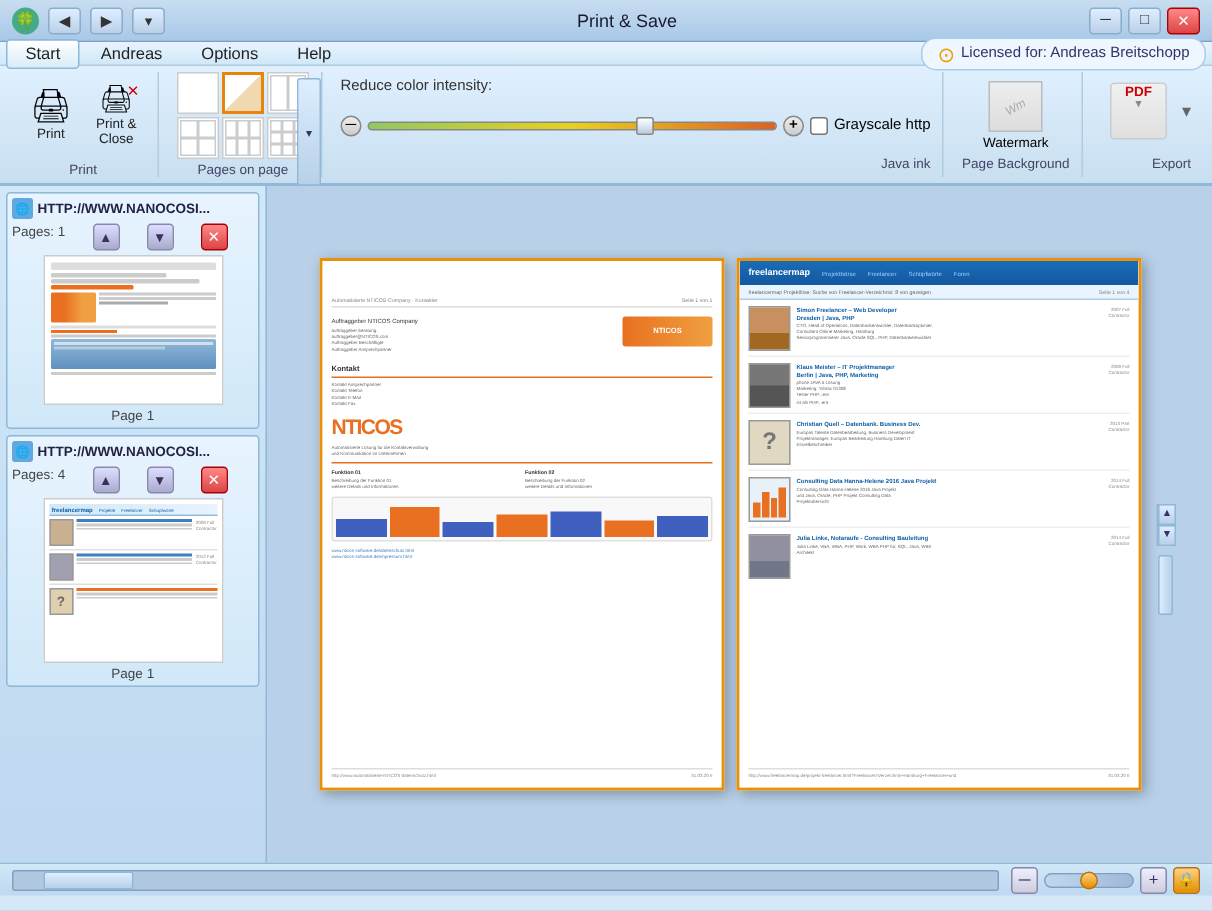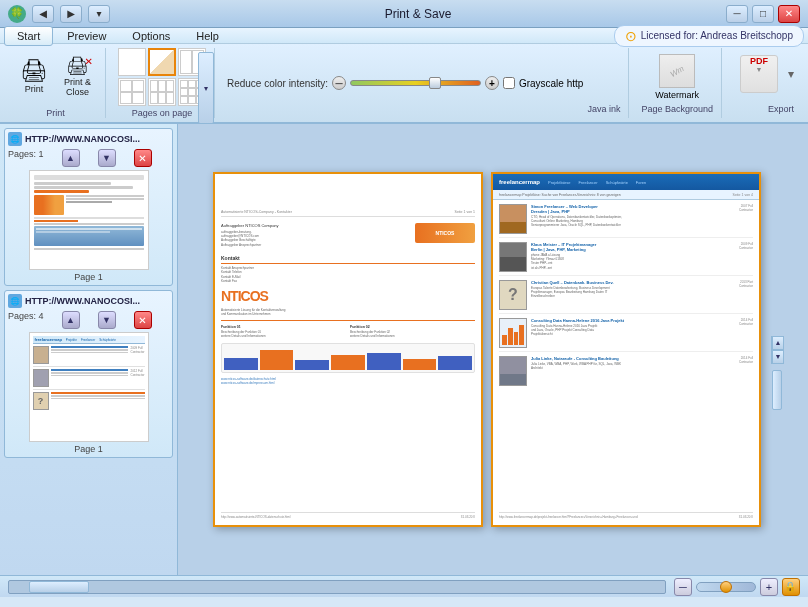--- a/index.html
+++ b/index.html
@@ -119,21 +119,21 @@
       display: flex;
       align-items: center;
       justify-content: center;
       cursor: pointer;
     }
 
     
     .save-ink-section {
       flex: 1;
       display: flex;
-      flex-direction: row;
+      flex-direction: column;
       padding: 4px 8px;
       border-right: 1px solid #b0cce0;
       gap: 4px;
     }
     .color-reduce-row {
       display: flex; align-items: center; gap: 6px;
     }
     .color-label { font-size: 10px; color: #333; }
     .slider-container {
       display: flex; align-items: center; gap: 4px; flex: 1;
@@ -423,21 +423,21 @@
   <div class="title-bar-center">Print &amp; Save</div>
   <div class="title-bar-right">
     <div class="title-btn">─</div>
     <div class="title-btn">□</div>
     <div class="title-btn close">✕</div>
   </div>
 </div>
 
 <div class="menu-bar">
   <div class="menu-item active">Start</div>
-  <div class="menu-item">Preview</div>
+  <div class="menu-item">Andreas</div>
   <div class="menu-item">Options</div>
   <div class="menu-item">Help</div>
   <div class="license-badge">
     <span style="color:#f0a000; font-size:14px;">⊙</span>
     <span>Licensed for: Andreas Breitschopp</span>
   </div>
 </div>
 
 <div class="toolbar">
 
@@ -637,21 +637,21 @@
       </div>
       <div class="thumb-page-label">Page 1</div>
     </div>
 
   </div>
 
   <div class="preview-area">
     <div class="preview-pages-container">
 
       <div class="preview-page" style="width:270px; height:355px;">
-        <div style="height:100%; width:100%; background:white; overflow:hidden; padding:8px 6px; font-size:3.5px; color:#333;margin-top:28px;">
+        <div style="height:100%; width:100%; background:white; overflow:hidden; padding:24px 6px; font-size:3.5px; color:#333;">
 
           <div style="display:flex; justify-content:space-between; margin-bottom:6px; border-bottom:1px solid #ddd; padding-bottom:2px;">
             <span style="font-size:3.5px; color:#888;">Automatisierte NTICOS-Company - Kontakter</span>
             <span style="font-size:3.5px; color:#888;">Seite 1 von 1</span>
           </div>
 
           <div style="display:flex; justify-content:space-between; align-items:flex-start; margin-bottom:8px;">
             <div style="width:100px;">
               <div style="font-size:4px; color:#333; margin-bottom:2px;">Auftraggeber NTICOS Company</div>
               <div style="font-size:3px; color:#666; line-height:1.4;">

